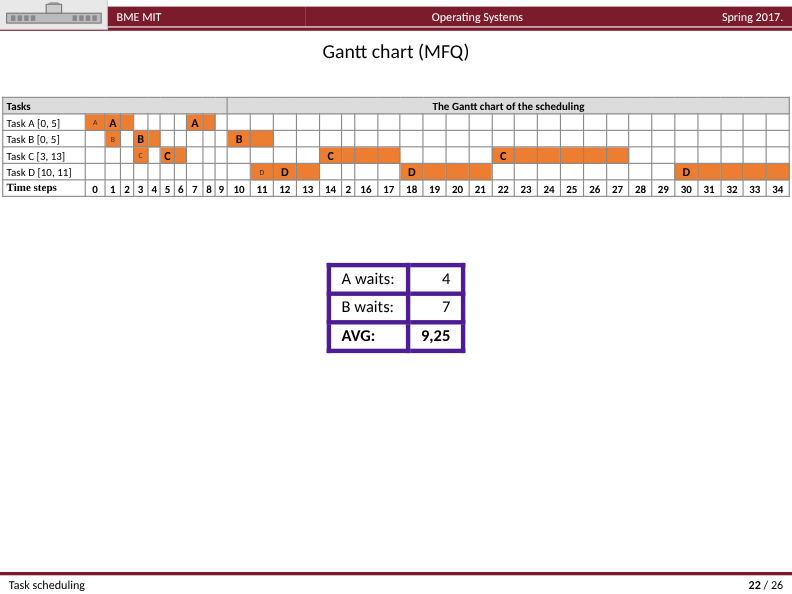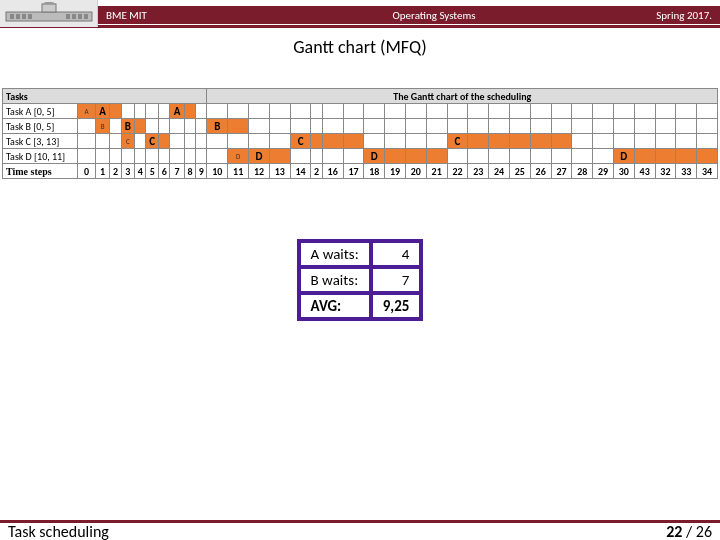--- a/index.html
+++ b/index.html
@@ -88,21 +88,21 @@
     position: absolute;
     bottom: 0;
     left: 0;
     right: 0;
     height: 20px;
     border-top: 3px solid #7a1c2c;
     display: flex;
     justify-content: space-between;
     align-items: center;
     padding: 0 8px;
-    font-size: 16px;
+    font-size: 11px;
     margin-top: 16px;
   }
   .footer .page b { font-weight:700;}
 </style>
 </head>
 <body>
 
 <div class="topbar">
   <div class="logo">
     <svg viewBox="0 0 90 22">
@@ -315,21 +315,21 @@
         <td class="step">21</td>
         <td class="step">22</td>
         <td class="step">23</td>
         <td class="step">24</td>
         <td class="step">25</td>
         <td class="step">26</td>
         <td class="step">27</td>
         <td class="step">28</td>
         <td class="step">29</td>
         <td class="step">30</td>
-        <td class="step">43</td>
+        <td class="step">31</td>
         <td class="step">32</td>
         <td class="step">33</td>
         <td class="step">34</td>
   </tr>
 </tbody>
   </table>
 
 <table class="wait-tbl">
   <tbody>
       <tr>

